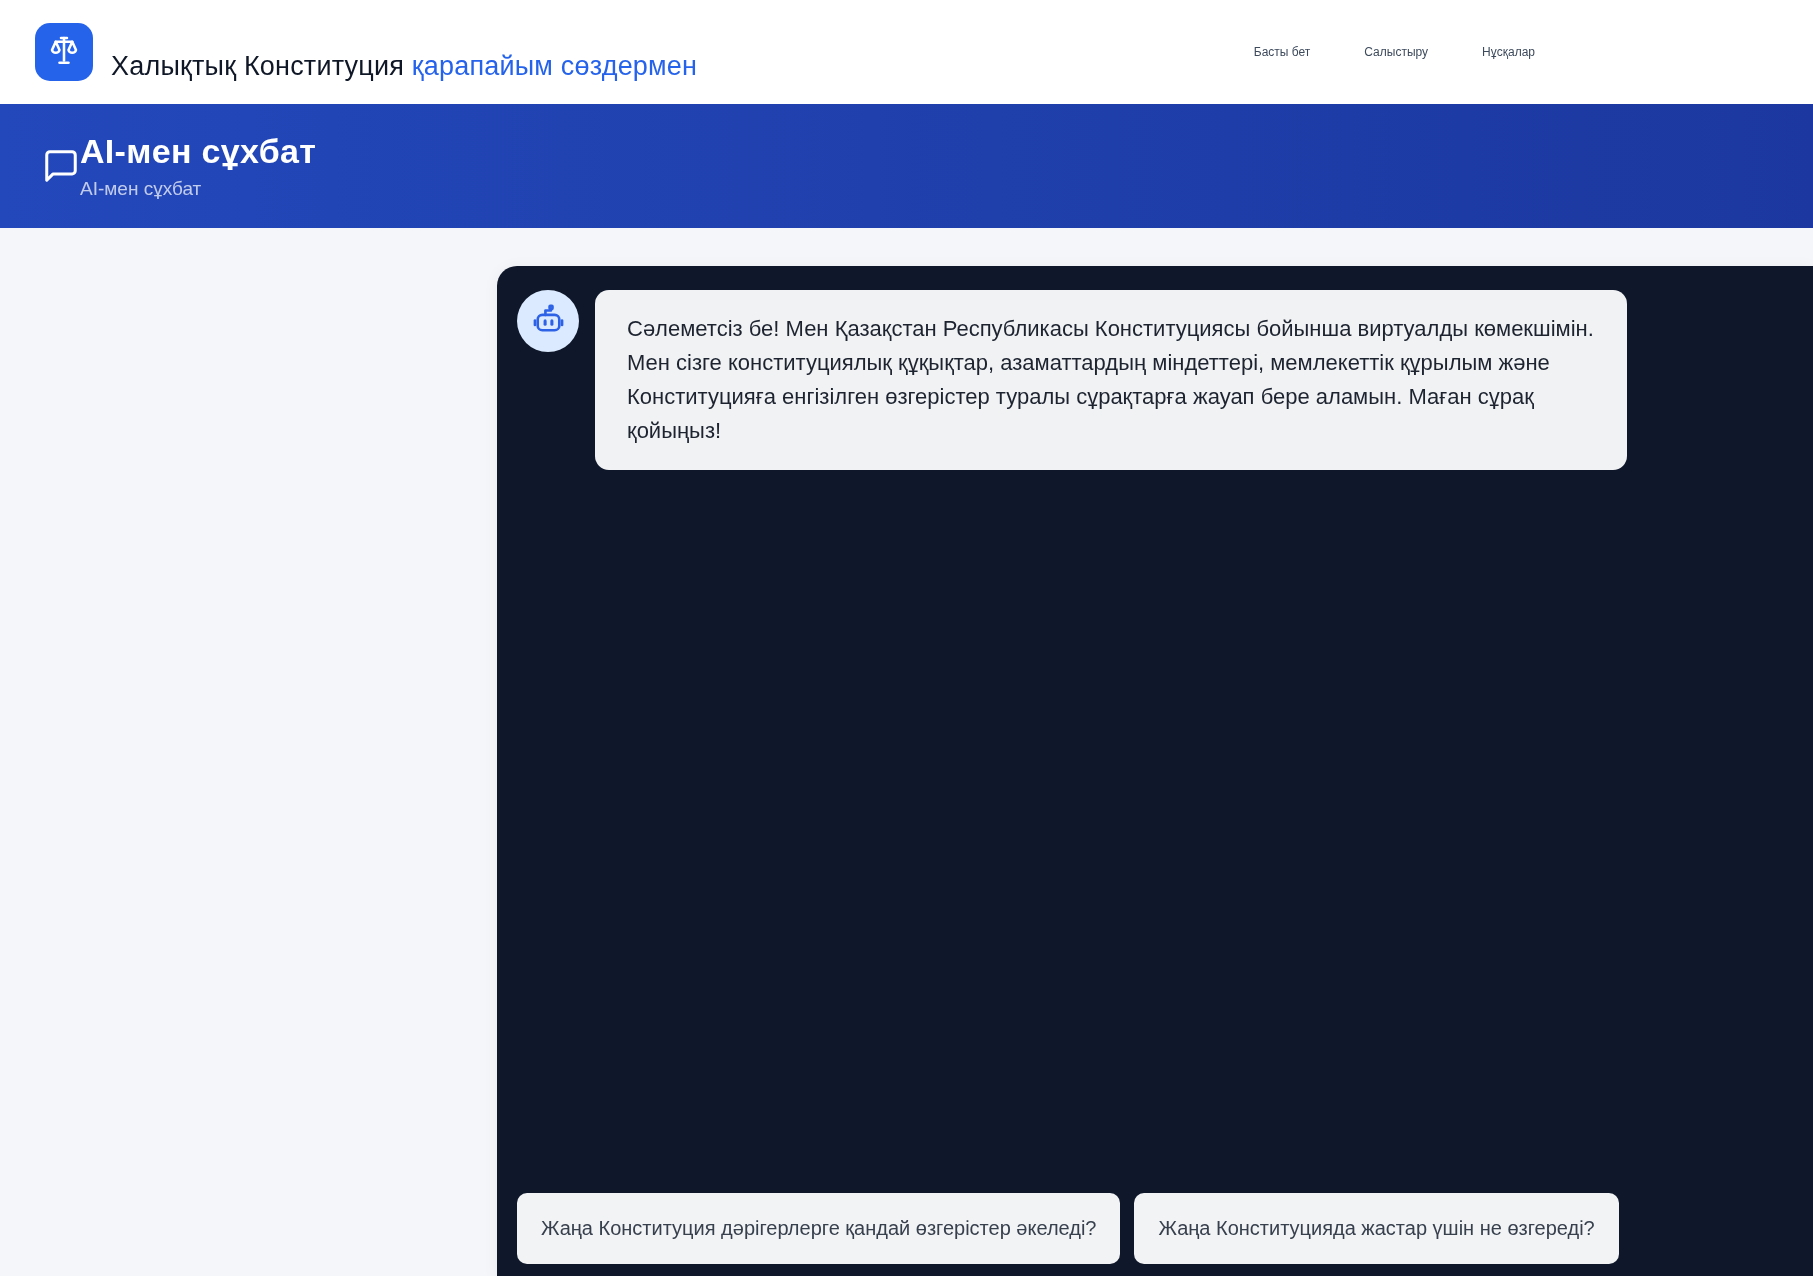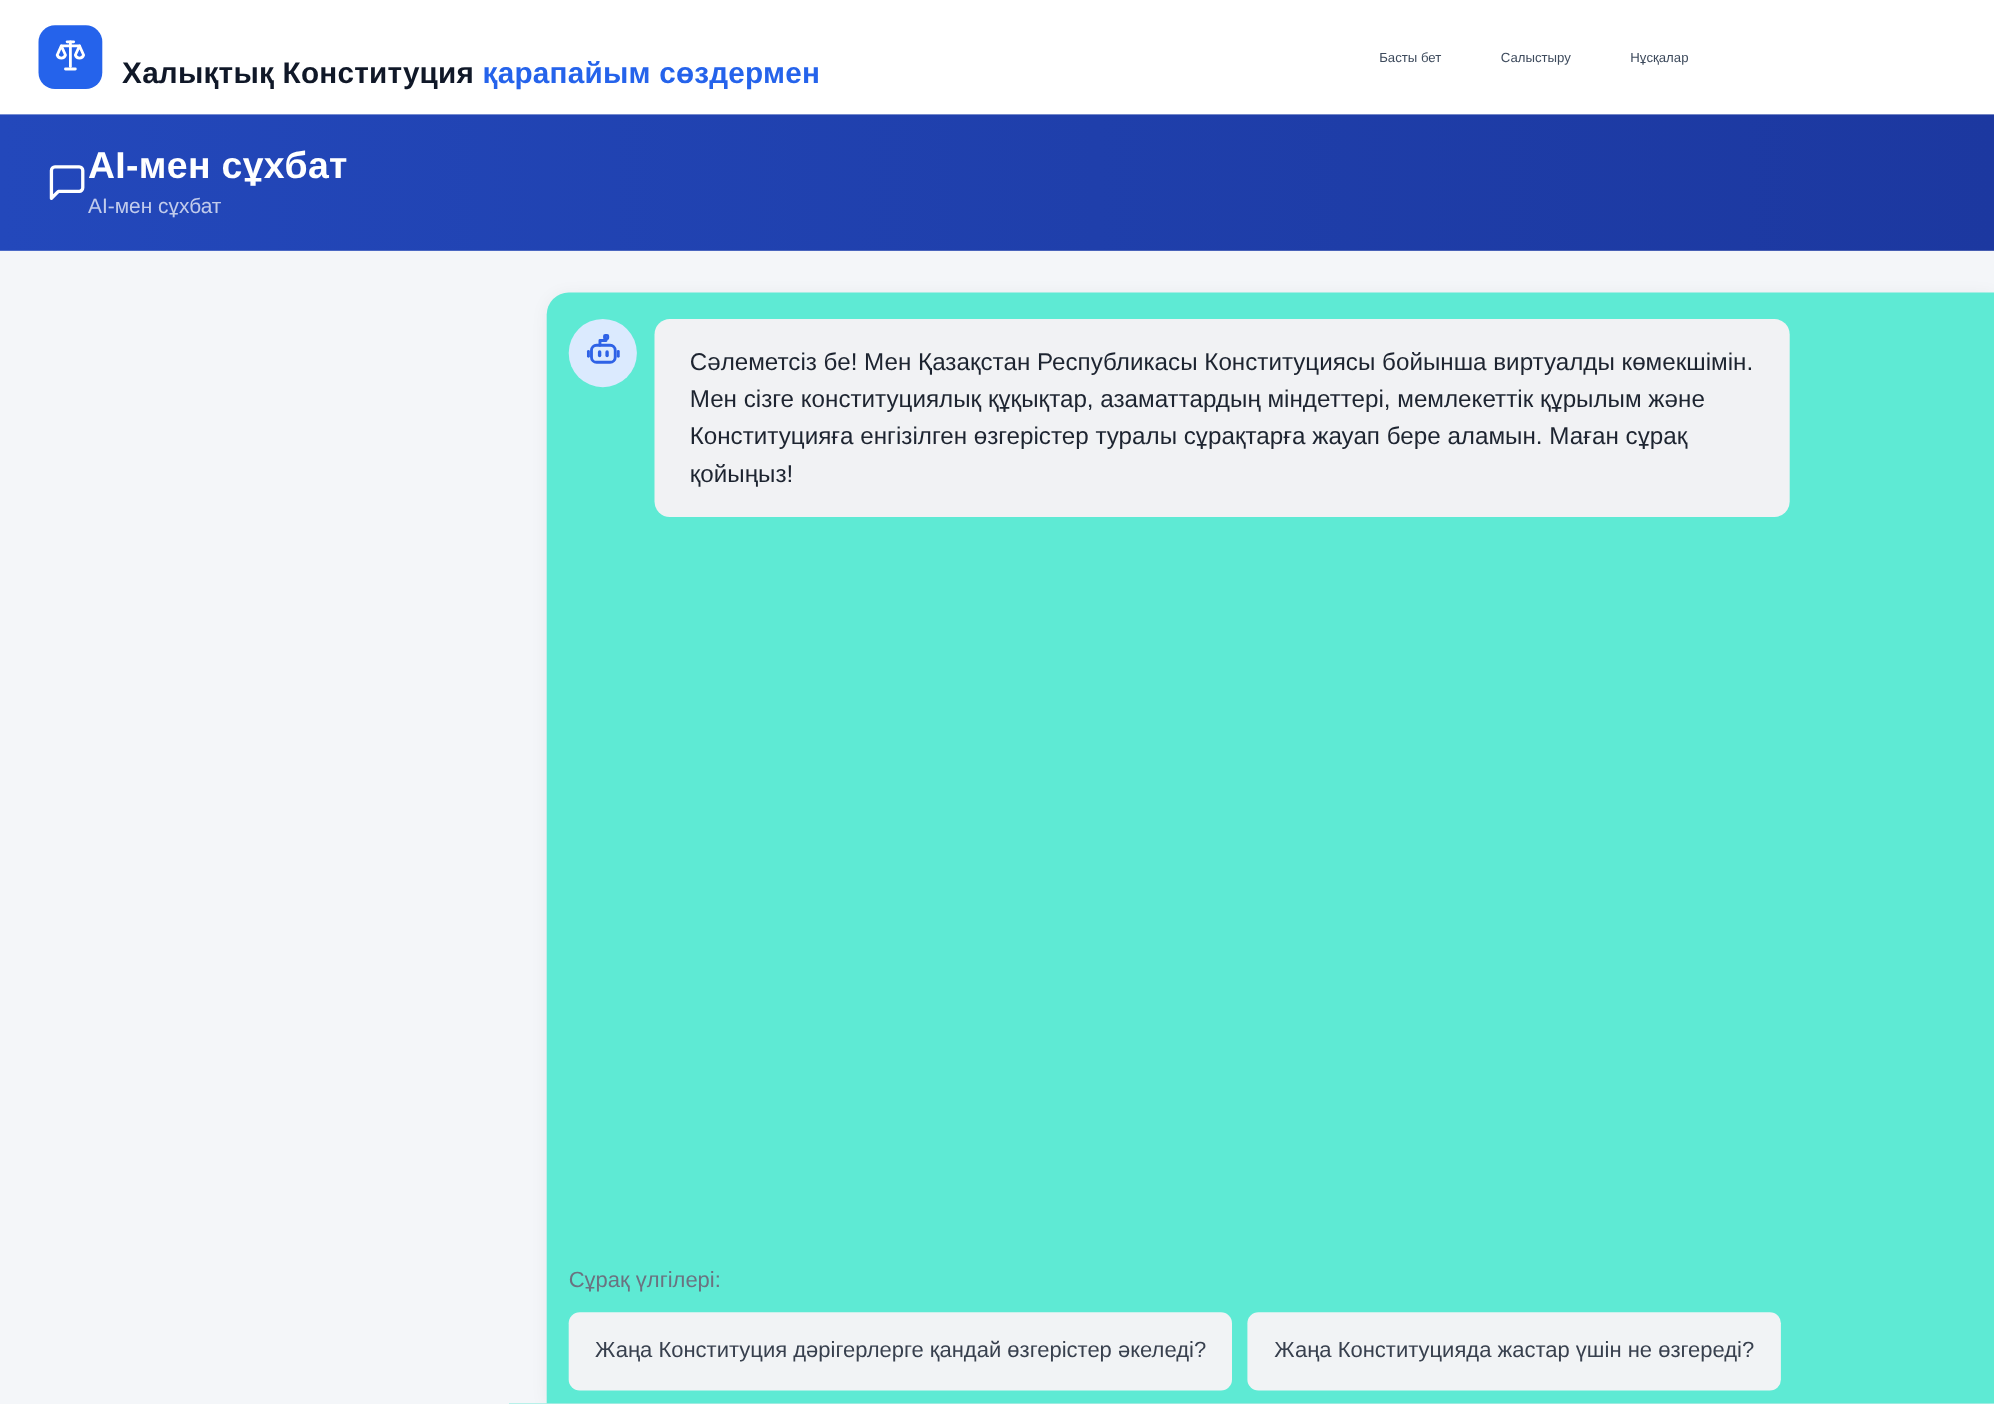--- a/index.html
+++ b/index.html
@@ -20,21 +20,21 @@
   }
   .brand { display: flex; align-items: center; gap: 18px; cursor: pointer; }
   .logo {
     width: 58px; height: 58px;
     border-radius: 15px;
     background: #2563eb;
     display: flex; align-items: center; justify-content: center;
     flex: 0 0 auto;
   }
   .logo svg { width: 36px; height: 36px; }
-  .brand-title { font-size: 27px; font-weight: bold; color: #101828; letter-spacing: .2px; margin-top: 28px; }
+  .brand-title { font-size: 27px; font-weight: normal; color: #101828; letter-spacing: .2px; margin-top: 28px; }
   .brand-title .accent { color: #2563eb; }
   .nav { margin-left: auto; margin-right: 278px; display: flex; gap: 54px; }
   .nav a { font-size: 12px; color: #3d4a5c; text-decoration: none; cursor: pointer; }
 
   
   .banner {
     height: 124px;
     background: linear-gradient(90deg, #2348bb 0%, #1f3fab 55%, #1c38a0 100%);
     display: flex;
     align-items: center;
@@ -44,21 +44,21 @@
   .banner-icon svg { width: 38px; height: 38px; display: block; }
   .banner-title { font-size: 34px; font-weight: bold; letter-spacing: .3px; }
   .banner-sub { font-size: 19px; color: rgba(255,255,255,.72); margin-top: 7px; }
 
   
   .main { height: 1048px; }
   .card {
     margin-left: 497px;
     margin-top: 38px;
     height: 1010px;
-    background: #5eead4;
+    background: #0f172a;
     border-top-left-radius: 20px;
     box-shadow: 0 2px 16px rgba(16,24,40,.05);
     padding: 24px 28px 12px 20px;
     display: flex;
     flex-direction: column;
   }
   .msg-row { display: flex; align-items: flex-start; }
   .avatar {
     width: 62px; height: 62px;
     border-radius: 50%;
@@ -149,21 +149,20 @@
             <path d="M20.8 12.7v2.8"></path>
             <path d="M9.8 12.9v2.2" stroke-width="2"></path>
             <path d="M14.2 12.9v2.2" stroke-width="2"></path>
           </svg>
         </span>
       </div>
       <div class="bubble">Сәлеметсіз бе! Мен Қазақстан Республикасы Конституциясы бойынша виртуалды көмекшімін. Мен сізге конституциялық құқықтар, азаматтардың міндеттері, мемлекеттік құрылым және Конституцияға енгізілген өзгерістер туралы сұрақтарға жауап бере аламын. Маған сұрақ қойыңыз!</div>
     </div>
 
     <div class="samples">
-      <div class="samples-label">Сұрақ үлгілері:</div>
       <div class="pill-row">
         <button class="pill">Жаңа Конституция дәрігерлерге қандай өзгерістер әкеледі?</button>
         <button class="pill">Жаңа Конституцияда жастар үшін не өзгереді?</button>
       </div>
     </div>
 
   </div>
 </div>
 
 </body></html>

